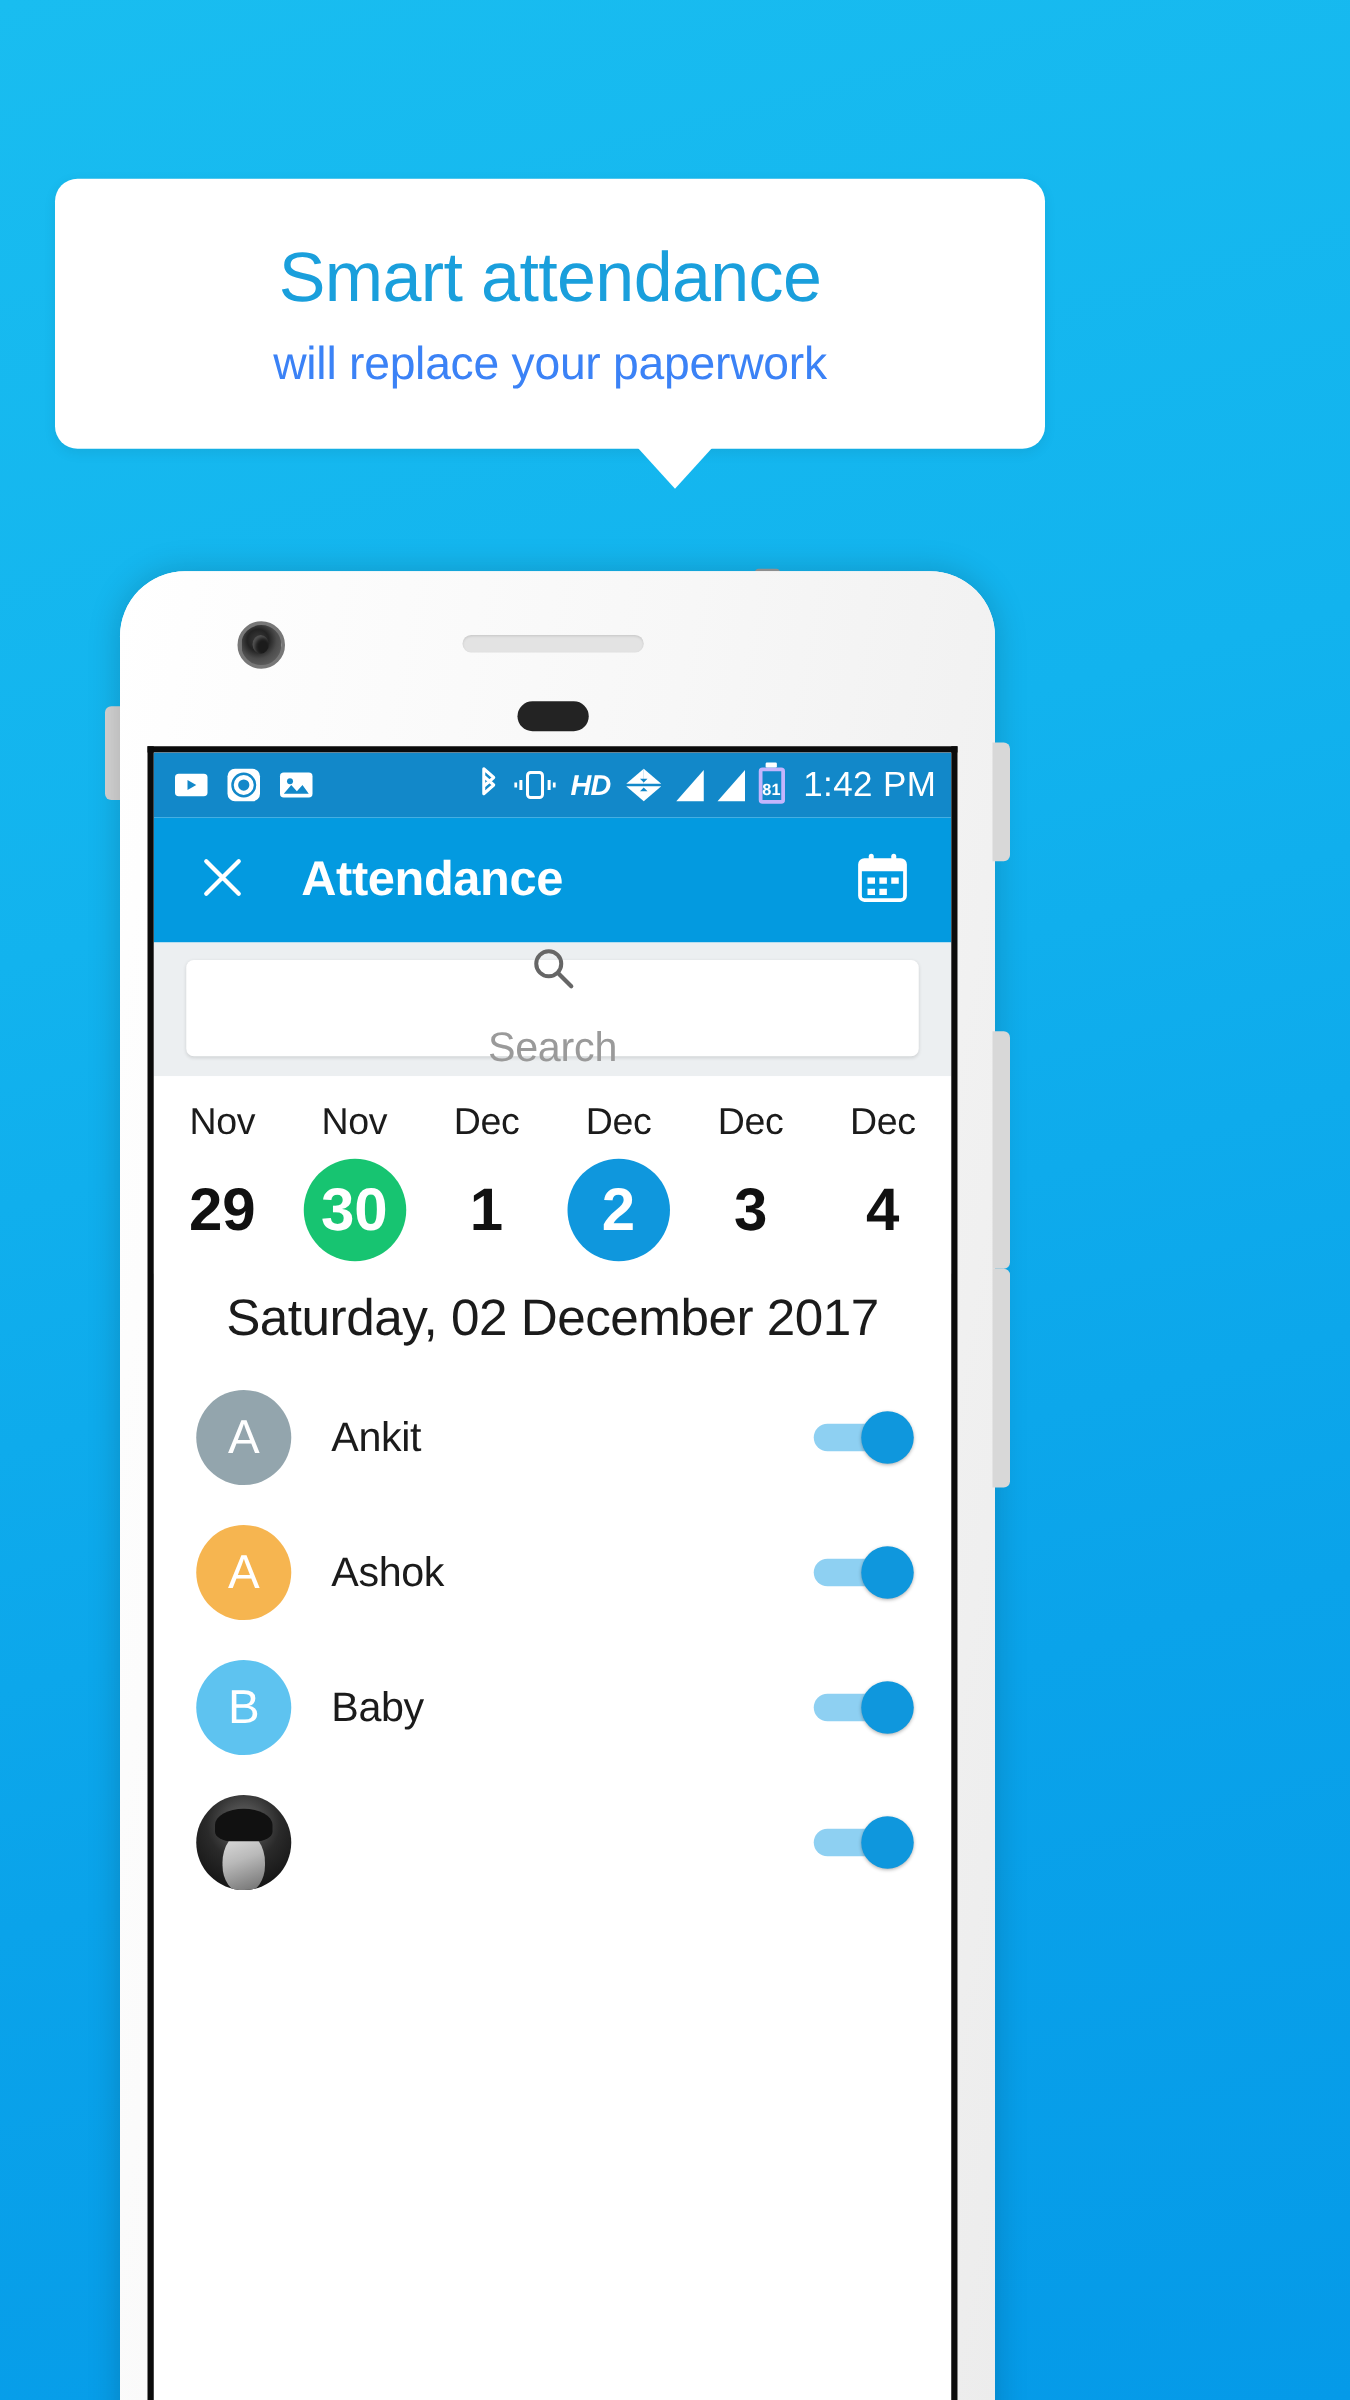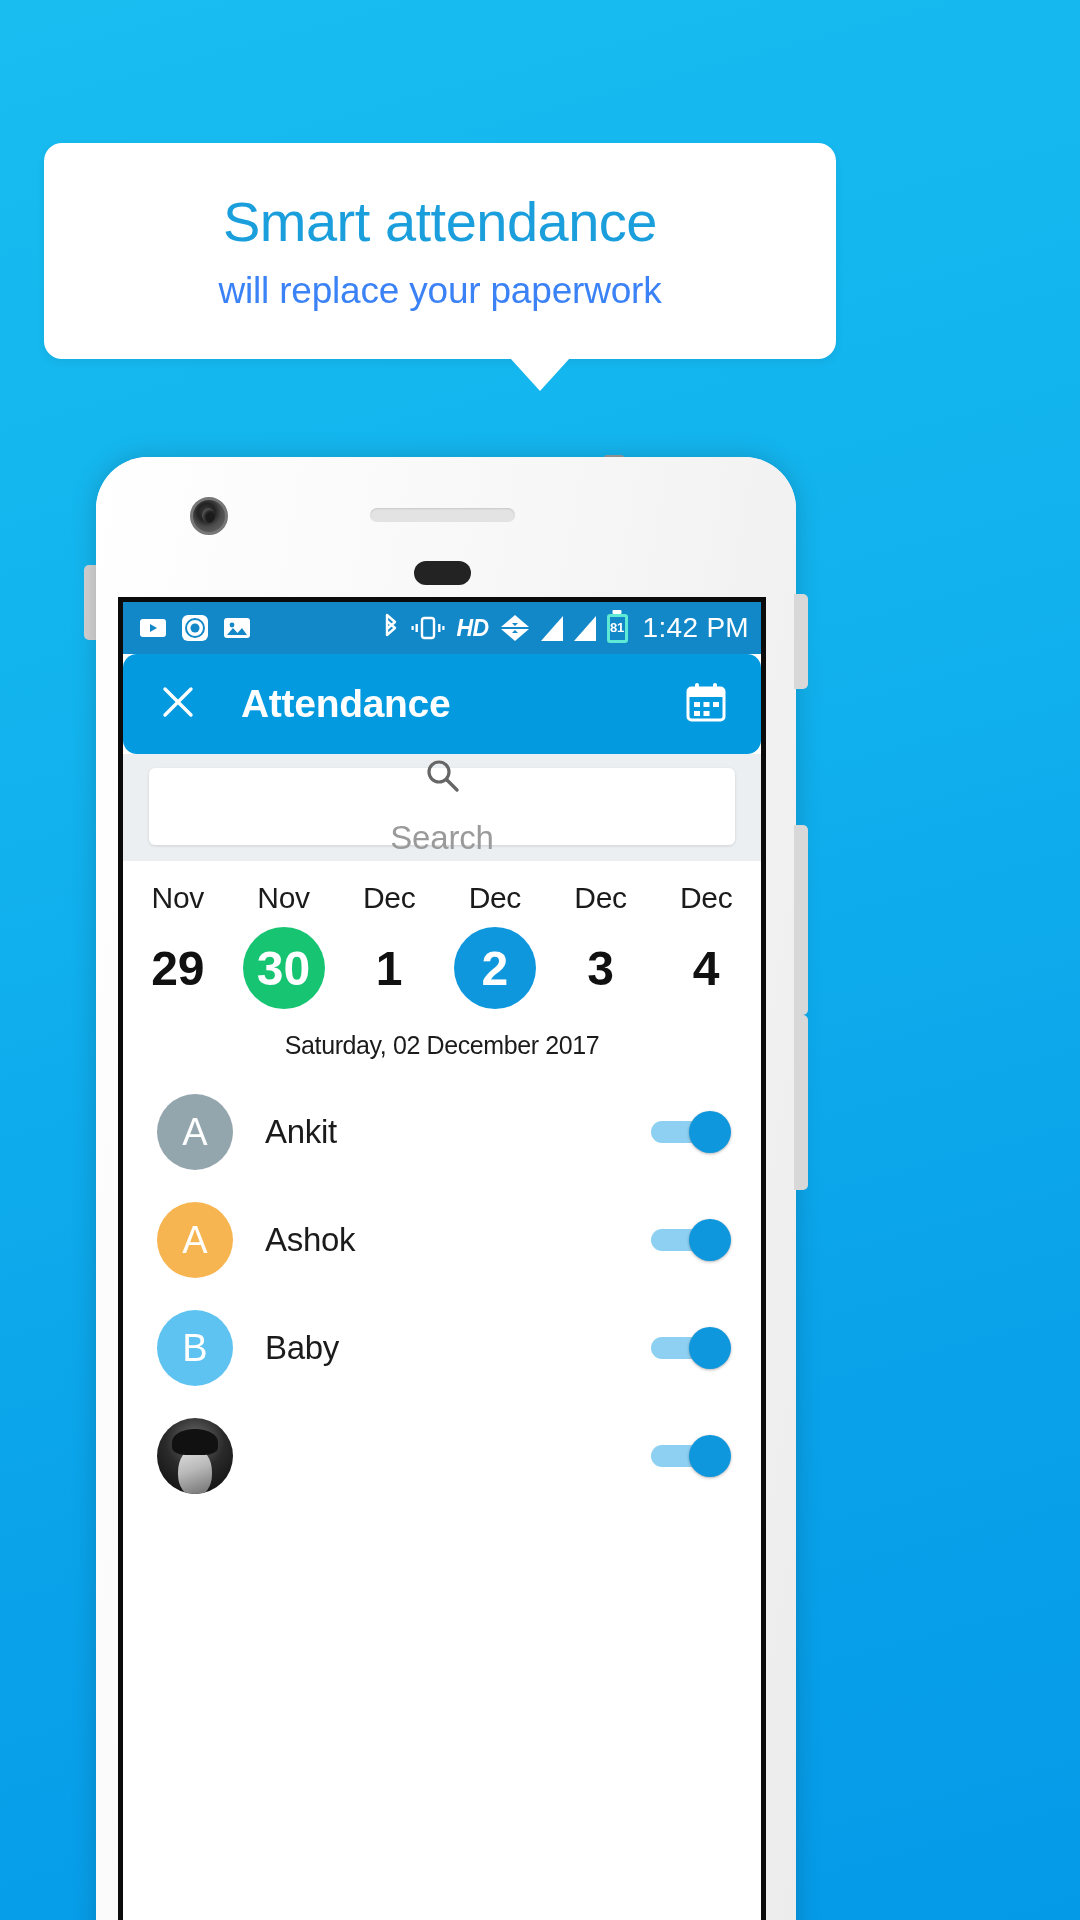--- a/index.html
+++ b/index.html
@@ -157,23 +157,23 @@
     font-size: 28px;
     font-weight: 400;
     letter-spacing: 0.3px;
     margin-left: 4px;
     white-space: nowrap;
   }
   .hd-text { font-size: 23px; font-style: italic; font-weight: 700; letter-spacing: -0.5px; }
   .batt {
     position: relative;
     width: 21px; height: 29px;
-    border: 3px solid #5eead4;
+    border: 3px solid #c4b5fd;
     border-radius: 3px;
-    display: flex; align-items: center; justify-content: center;
+    display: flex; align-items: flex-end; justify-content: center;
   }
   .batt::before {
     content: "";
     position: absolute; top: -7px; left: 50%;
     transform: translateX(-50%);
     width: 9px; height: 4px; background: #ffffff; border-radius: 1px;
   }
   .batt-num {
     font-size: 13px; font-weight: 700; color: #ffffff;
     line-height: 1; padding-bottom: 2px;
@@ -185,21 +185,20 @@
   }
 
   
   .appbar {
     height: 100px;
     background: #039ae0;
     display: flex;
     align-items: center;
     padding: 0 34px 0 36px;
     color: #ffffff;
-    border-radius: 14px;
   }
   .appbar-title {
     font-size: 39px;
     font-weight: 700;
     margin-left: 44px;
     letter-spacing: -0.3px;
   }
   .appbar-spacer { flex: 1; }
 
   
@@ -248,21 +247,21 @@
     border-radius: 50%;
     display: flex; align-items: center; justify-content: center;
     font-size: 48px; font-weight: 700;
     color: #111111;
   }
   .date-num.sel-green { background: #17c471; color: #ffffff; }
   .date-num.sel-blue  { background: #0f97dd; color: #ffffff; }
 
   .date-heading {
     text-align: center;
-    font-size: 25px;
+    font-size: 41px;
     color: #1b1b1b;
     padding: 12px 0 18px 0;
     letter-spacing: -0.4px;
   }
 
   
   .list { background: #ffffff; }
   .row {
     height: 108px;
     display: flex;

